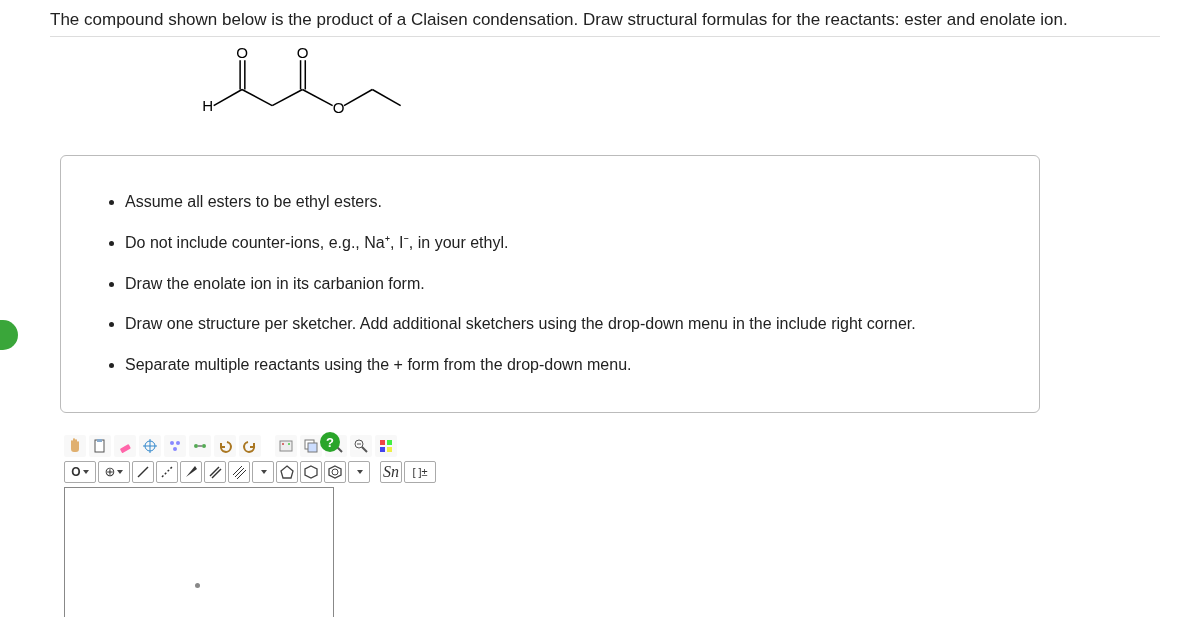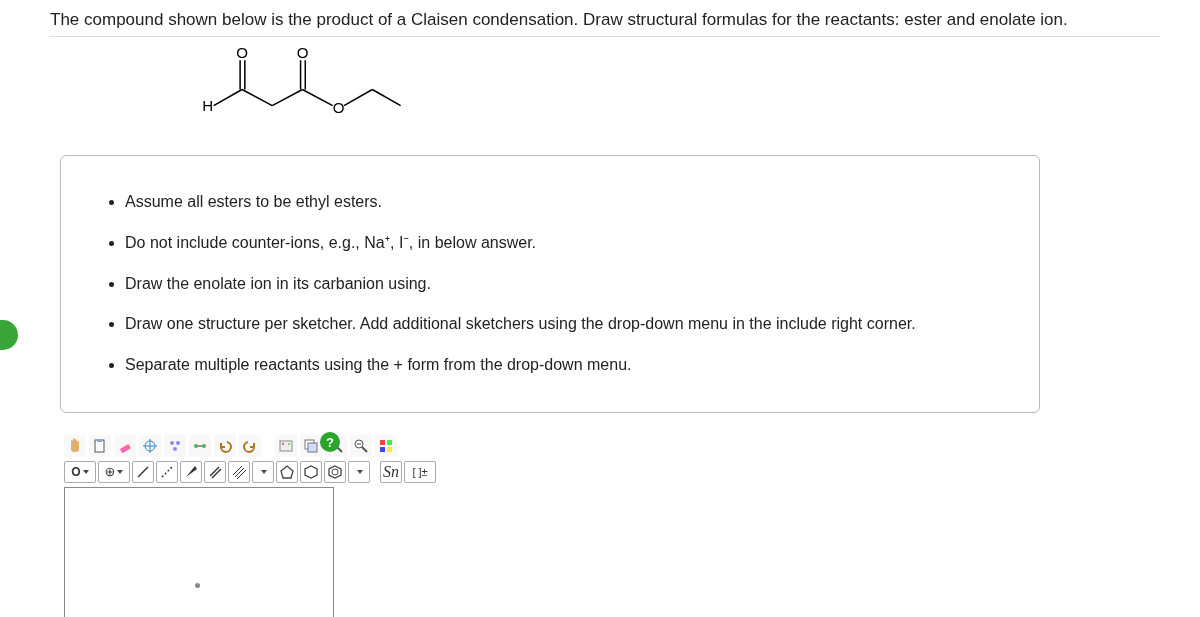--- a/index.html
+++ b/index.html
@@ -137,22 +137,22 @@
     <text x="6" y="68" font-size="16" font-family="Arial">H</text>
     <text x="42" y="12" font-size="16" font-family="Arial">O</text>
     <text x="106" y="12" font-size="16" font-family="Arial">O</text>
     <text x="144" y="70" font-size="16" font-family="Arial">O</text>
   </svg>
 </div>
 
 <div class="instruction-box">
   <ul>
     <li>Assume all esters to be ethyl esters.</li>
-    <li>Do not include counter-ions, e.g., Na⁺, I⁻, in below answer.</li>
-    <li>Draw the enolate ion in its carbanion using.</li>
+    <li>Do not include counter-ions, e.g., Na⁺, I⁻, in your ethyl.</li>
+    <li>Draw the enolate ion in its carbanion form.</li>
     <li>Draw one structure per sketcher. Add additional sketchers using the drop-down menu in the include right corner.</li>
     <li>Separate multiple reactants using the + form from the drop-down menu.</li>
   </ul>
 </div>
 
 <div class="sketcher-area">
   <div class="toolbar">
     <span class="tool-btn">
       <svg viewBox="0 0 16 16">
           <path fill="#e0b070" d="M4 6v5c0 2 1 3 3 3h2c2 0 3-1 3-3V4c0-1-2-1-2 0V2c0-1-2-1-2 0V1c0-1-2-1-2 0v2c0-1-2-1-2 0v3z"></path>

